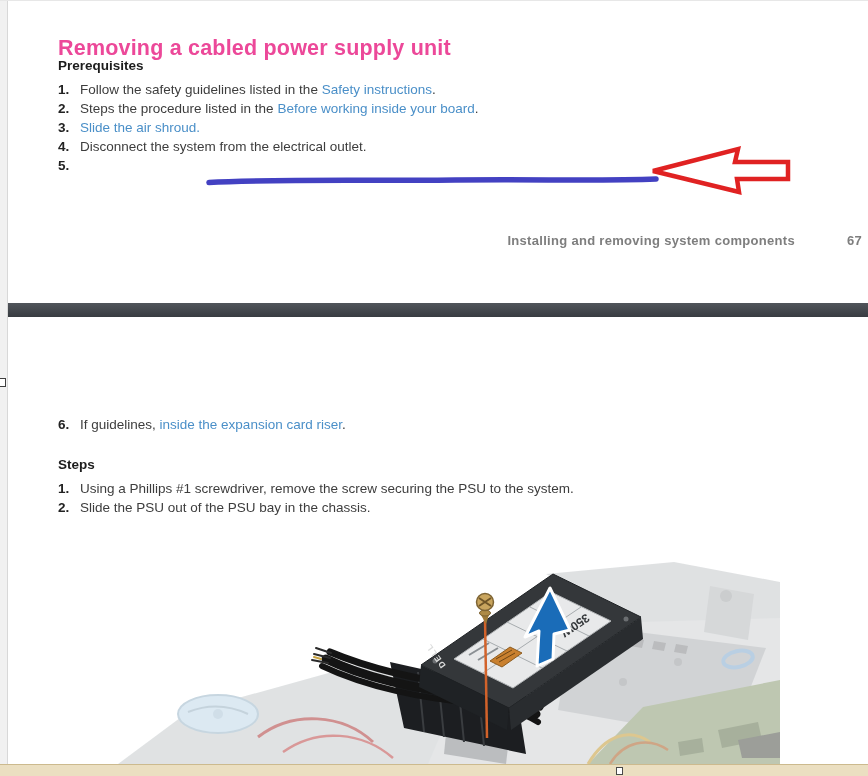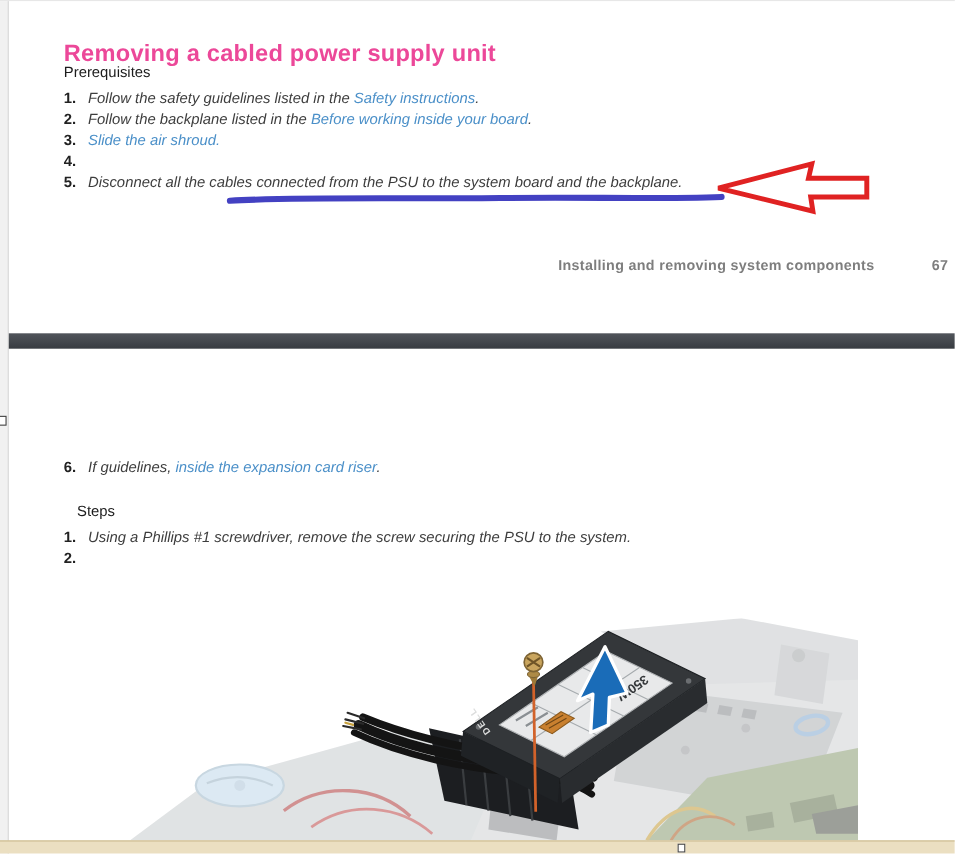--- a/index.html
+++ b/index.html
@@ -3,25 +3,25 @@
 <meta charset="utf-8">
 <style>
   html,body{margin:0;padding:0;}
   body{
     width:868px;height:776px;position:relative;overflow:hidden;
     background:#ffffff;border-top:1px solid #e7e7e7;box-sizing:border-box;
     font-family:"Liberation Sans", sans-serif;
   }
   .gutter{position:absolute;left:0;top:0;width:7px;height:776px;background:#f1f1f1;border-right:1px solid #d8d8d8;}
   .title{position:absolute;left:58px;top:4px;font-size:21.5px;font-weight:bold;color:#ec4899;letter-spacing:.2px;margin-top:31px;}
-  .h2{position:absolute;left:58px;font-size:13.5px;font-weight:normal;color:#1c1c1c;}
+  .h2{position:absolute;left:58px;font-size:13.5px;font-weight:bold;color:#1c1c1c;}
   .list{position:absolute;left:58px;font-size:13.5px;color:#3d3d3d;}
   .li{display:flex;height:19px;align-items:flex-start;line-height:16px;}
   .num{font-weight:bold;color:#222;width:22px;flex:0 0 22px;}
-  .txt{white-space:nowrap;font-style:italic;}
+  .txt{white-space:nowrap;}
   .link{color:#4a8fc8;text-decoration:none;cursor:pointer;}
   .footer{position:absolute;top:232px;right:6px;display:flex;gap:52px;font-size:13px;font-weight:bold;color:#7e7e7e;letter-spacing:.3px;margin-left:40px;}
   .divider{position:absolute;left:8px;top:302px;width:860px;height:14px;background:linear-gradient(180deg,#51555b,#383c41);}
   .handle{position:absolute;left:-4px;top:377px;width:10px;height:9px;background:#fff;border:1.5px solid #3f3f3f;box-sizing:border-box;}
   .annot{position:absolute;}
   .bottombar{position:absolute;left:0;top:763px;width:868px;height:13px;background:#ebdfc1;border-top:1px solid #ccba8e;box-sizing:border-box;}
   .barglyph{position:absolute;left:616px;top:766px;width:7px;height:8px;background:#fff;border:1.5px solid #4a4a4a;box-sizing:border-box;}
   svg{display:block;}
 </style>
 </head>
@@ -33,32 +33,32 @@
 
 <div class="h2" style="top:57px;">Prerequisites</div>
 
 <div class="list" style="top:81px;">
     <div class="li">
       <span class="num">1.</span>
       <span class="txt"><span>Follow the safety guidelines listed in the </span><a class="link">Safety instructions</a><span>.</span></span>
     </div>
     <div class="li">
       <span class="num">2.</span>
-      <span class="txt"><span>Follow the backplane listed in the </span><a class="link">Before working inside your board</a><span>.</span></span>
+      <span class="txt"><span>Steps the procedure listed in the </span><a class="link">Before working inside your board</a><span>.</span></span>
     </div>
     <div class="li">
       <span class="num">3.</span>
       <span class="txt"><a class="link">Slide the air shroud.</a></span>
     </div>
     <div class="li">
       <span class="num">4.</span>
+      <span class="txt"><span>Disconnect the system from the electrical outlet.</span></span>
     </div>
     <div class="li">
       <span class="num">5.</span>
-      <span class="txt"><span>Disconnect all the cables connected from the PSU to the system board and the backplane.</span></span>
     </div>
   </div>
 
 <svg class="annot" style="left:205px;top:172px;" width="456" height="16" viewBox="0 0 456 16">
   <path d="M4,9.5 C60,6 150,8 250,7 C330,6.2 400,8 451,6" fill="none" stroke-width="5.5" stroke-linecap="round" stroke="#4341c2"></path>
 </svg>
 
 <svg class="annot" style="left:645px;top:141px;" width="150" height="54" viewBox="0 0 150 54">
   <polygon points="8,29 93,7 90,20 143,20 143,37 92,37 94,50" fill="none" stroke-width="4.5" stroke-linejoin="miter" stroke="#e02222"></polygon>
 </svg>
@@ -72,29 +72,30 @@
 
 <div class="handle"></div>
 
 <div class="list" style="top:416px;">
     <div class="li">
       <span class="num">6.</span>
       <span class="txt"><span>If guidelines, </span><a class="link">inside the expansion card riser</a><span>.</span></span>
     </div>
   </div>
 
-<div class="h2" style="top:456px;margin-left:12px;">Steps</div>
+<div class="h2" style="top:456px;">Steps</div>
 
 <div class="list" style="top:480px;">
     <div class="li">
       <span class="num">1.</span>
       <span class="txt"><span>Using a Phillips #1 screwdriver, remove the screw securing the PSU to the system.</span></span>
     </div>
     <div class="li">
       <span class="num">2.</span>
+      <span class="txt"><span>Slide the PSU out of the PSU bay in the chassis.</span></span>
     </div>
   </div>
 
 <svg class="annot" style="left:118px;top:561px;" width="662" height="202" viewBox="0 0 662 202">
 
   <g opacity="0.6">
     <polygon points="30,202 300,108 440,58 535,12 575,4 662,24 662,202" fill="#d4d6d8"></polygon>
     <polygon points="0,202 70,150 250,100 340,132 310,202" fill="#ccd0d2"></polygon>
     <polygon points="428,12 556,0 662,20 662,56 520,60" fill="#cbced0"></polygon>
     <polygon points="592,24 636,32 630,78 586,70" fill="#bcbfc1"></polygon>

